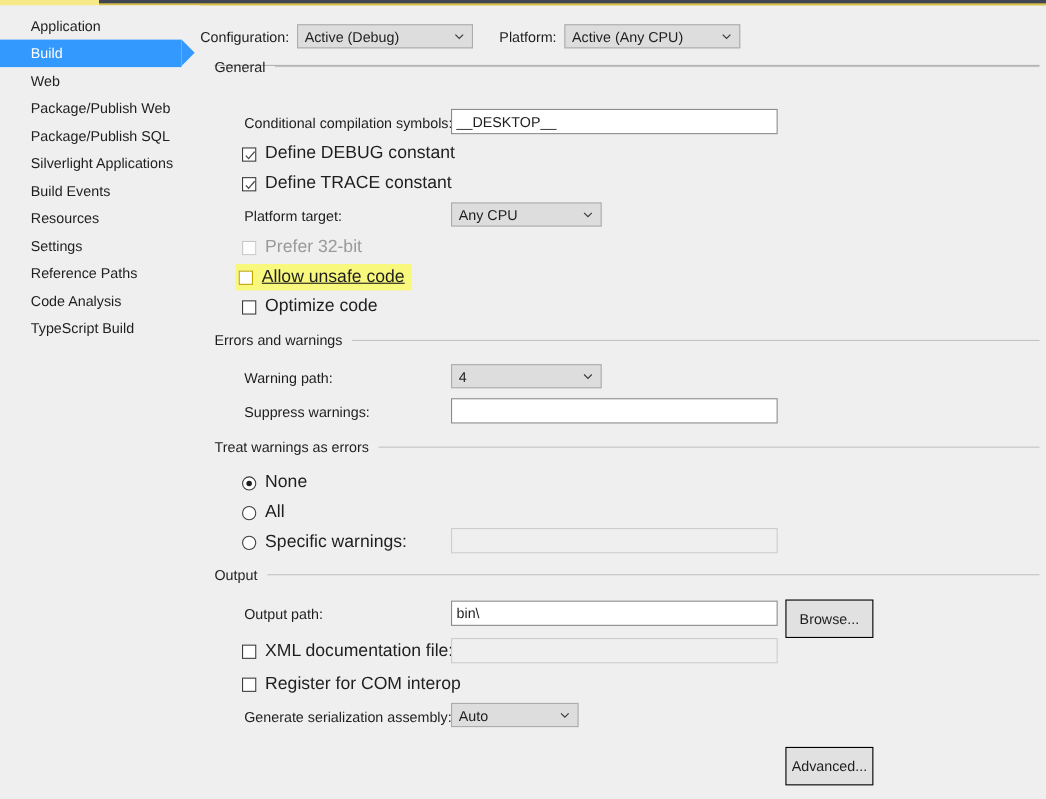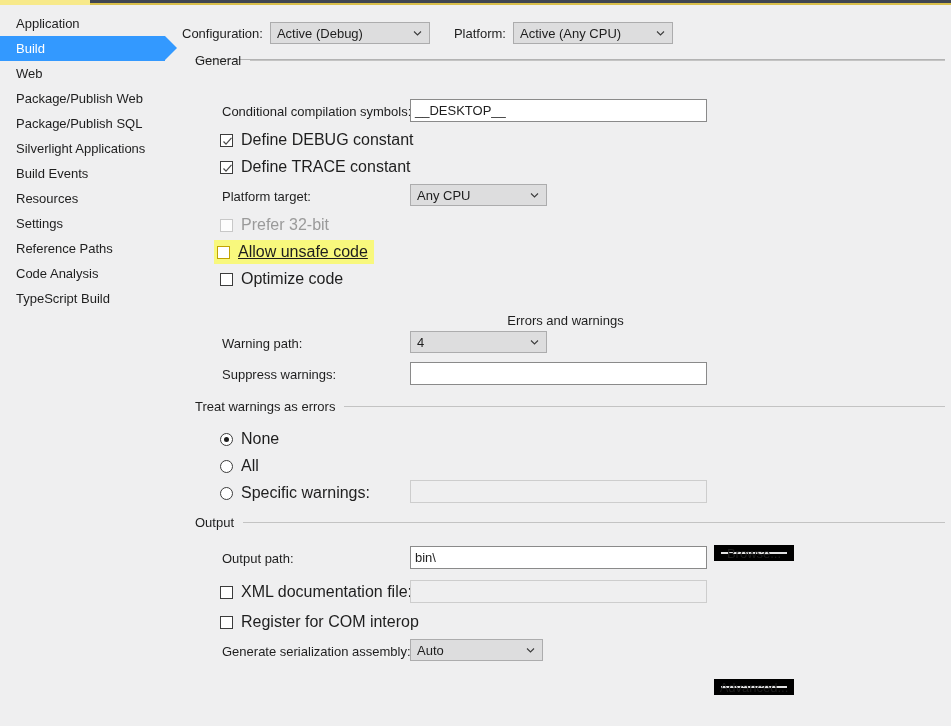--- a/index.html
+++ b/index.html
@@ -40,21 +40,21 @@
   #sidebar {
     position: absolute; left: 0; top: 5px;
     width: 182px; height: 721px;
     background: #efeff0;
     padding-top: 6px;
   }
   .side-item {
     position: relative;
     height: 25px;
     line-height: 25px;
-    padding-left: 16px;
+    padding-left: 28px;
     font-size: 13px;
     color: #1e1e1e;
     white-space: nowrap;
     cursor: default;
   }
   .side-item.selected {
     color: #ffffff;
     background: #3399ff;
     width: 165px;
   }
@@ -121,23 +121,23 @@
     cursor: text;
   }
   .textbox.disabled {
     background: #efeff0;
     border: 1px solid #cdcdcd;
     color: #9a9a9a;
     cursor: default;
   }
 
   .btn {
-    height: 16px;
+    height: 35px;
     background: #e1e1e2;
-    border: 7px solid #000000;
+    border: 1px solid #000000;
     font-size: 13px;
     color: #1e1e1e;
     display: flex; align-items: center; justify-content: center;
     cursor: default;
   }
 
   
   .cb-row {
     display: flex; align-items: center;
     height: 20px;
@@ -337,21 +337,21 @@
           <span class="cb-label">Allow unsafe code</span>
         </div>
       </div>
     </div>
 
     <div class="cb-row abs" style="left:38px; top:264px;">
       <span class="cbox"></span>
       <span class="cb-label">Optimize code</span>
     </div>
 
-    <div class="grp" style="top:308px;flex-direction:column;">
+    <div class="grp" style="top:297px;">
       <span class="grp-title">Errors and warnings</span>
       <span class="grp-rule"></span>
     </div>
 
     <span class="fieldlabel abs" style="left:40px; top:331px;">Warning path:</span>
     <div class="combo abs" style="left:228px; top:326px; width:137px;">
       <span>4</span>
       <span class="chev">
         <svg width="9" height="9" viewBox="0 0 9 9">
             <path d="M1 3 L4.5 6.5 L8 3" fill="none" stroke="#3c3c3c" stroke-width="1.1"></path>
@@ -409,21 +409,21 @@
     <div class="textbox disabled abs" style="left:228px; top:575px; width:297px;">
       <span></span>
     </div>
 
     <div class="cb-row abs" style="left:38px; top:607px;">
       <span class="cbox"></span>
       <span class="cb-label">Register for COM interop</span>
     </div>
 
     <span class="fieldlabel abs" style="left:40px; top:639px;">Generate serialization assembly:</span>
-    <div class="combo abs" style="left:228px; top:634px; width:133px;">
+    <div class="combo abs" style="left:228px; top:634px; width:116px;">
       <span>Auto</span>
       <span class="chev">
         <svg width="9" height="9" viewBox="0 0 9 9">
             <path d="M1 3 L4.5 6.5 L8 3" fill="none" stroke="#3c3c3c" stroke-width="1.1"></path>
           </svg>
       </span>
     </div>
 
     <div class="btn abs" style="left:532px; top:674px; width:80px;">
       <span>Advanced...</span>

